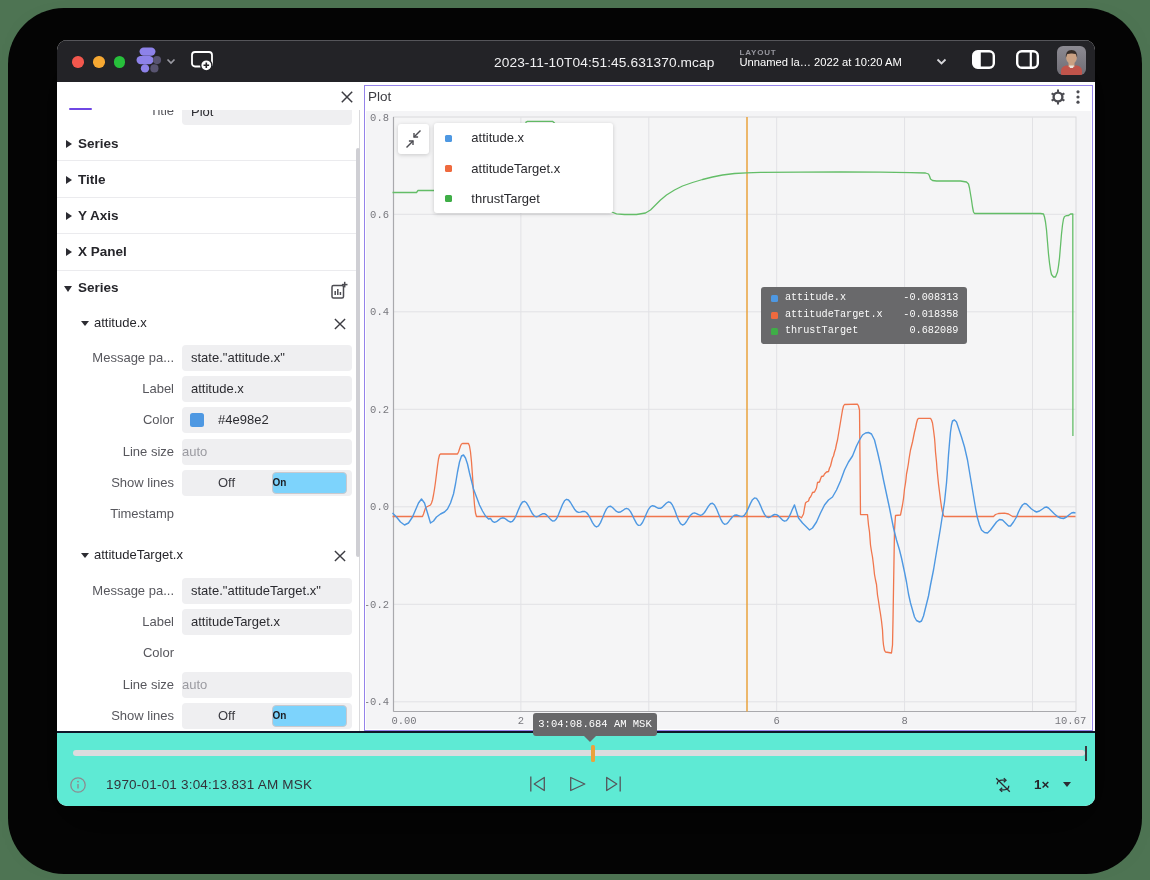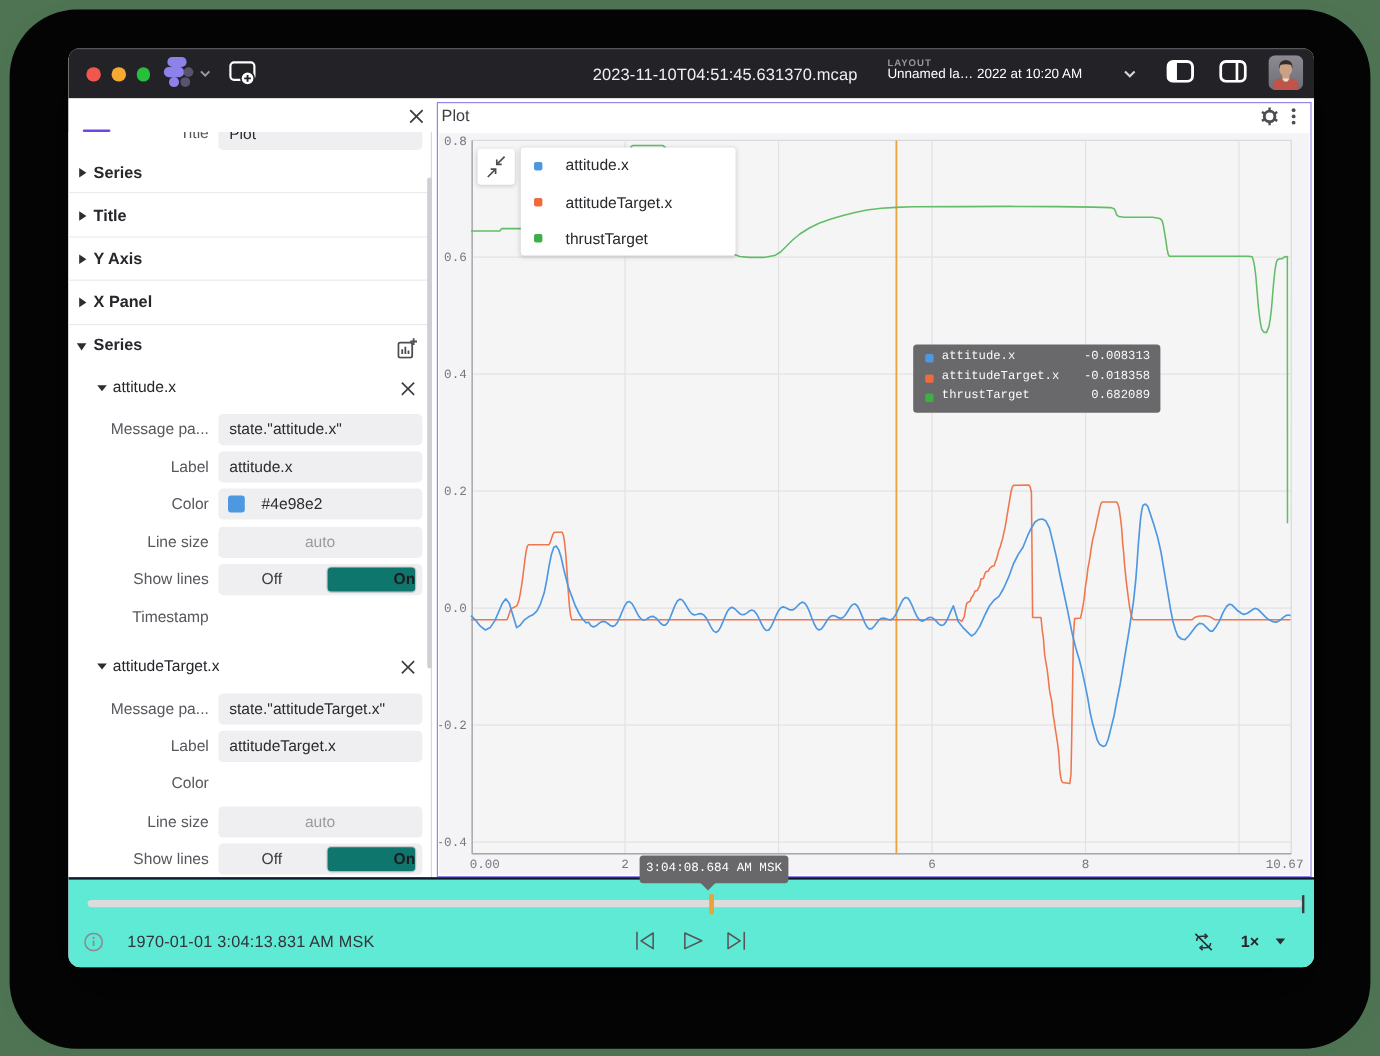--- a/index.html
+++ b/index.html
@@ -18,26 +18,26 @@
 .secrow { position:absolute; left:0; height:18px; }
 .sectxt { position:absolute; left:21px; top:0; font-size:13.5px; font-weight:600; color:#26262b; white-space:nowrap; }
 .caret-r { position:absolute; left:9px; top:4px; width:0; height:0; border-left:6px solid #2c2c32; border-top:4.5px solid transparent; border-bottom:4.5px solid transparent; }
 .caret-d { position:absolute; left:7px; top:6px; width:0; height:0; border-top:6px solid #2c2c32; border-left:4.5px solid transparent; border-right:4.5px solid transparent; }
 .subhead { position:absolute; left:0; height:18px; }
 .subtxt { position:absolute; left:37px; top:0; font-size:13px; font-weight:500; color:#26262b; white-space:nowrap; }
 .scaret { position:absolute; left:23px; top:6px; width:0; height:0; border-top:5.5px solid #2c2c32; border-left:4px solid transparent; border-right:4px solid transparent; }
 .subx { position:absolute; }
 .flabel { position:absolute; left:0; width:117px; text-align:right; font-size:13px; color:#57575d; height:26px; line-height:26px; }
 .finput { position:absolute; left:125px; width:169.5px; height:26px; background:#efeff1; border-radius:4px; font-size:13px; color:#2b2b30; line-height:26px; padding-left:9px; }
-.finput.auto { text-align:center; padding-left:0; color:#9b9ba1; }
+.finput.auto { text-align:left; padding-left:0; color:#9b9ba1; }
 .swatch { position:absolute; left:7.5px; top:6px; width:14px; height:14px; border-radius:2.5px; }
 .selcaret { position:absolute; right:11px; top:11px; width:0; height:0; border-top:5px solid #44444a; border-left:4.5px solid transparent; border-right:4.5px solid transparent; }
 .ftoggle { position:absolute; left:125px; width:169.5px; height:26px; background:#efeff1; border-radius:4px; }
 .off { position:absolute; left:0; width:89px; text-align:center; line-height:26px; font-size:13px; color:#3c3c42; }
-.onseg { position:absolute; left:89.5px; top:2px; width:75.5px; height:22px; background:#0f766e; border:1px solid #c9c9ce; border-radius:4px; text-align:right; line-height:20px; font-size:13px; font-weight:700; color:#1c1c21; }
+.onseg { position:absolute; left:89.5px; top:2px; width:75.5px; height:22px; background:#7dd3fc; border:1px solid #c9c9ce; border-radius:4px; text-align:left; line-height:20px; font-size:10px; font-weight:700; color:#1c1c21; }
 .scrollthumb { position:absolute; left:299px; top:108px; width:4px; height:409px; background:#cfcfd4; border-radius:2px; z-index:5; }
 .panel { position:absolute; left:306.5px; top:45px; width:729.5px; height:645.5px; background:#fff; border:1.5px solid #9583ea; }
 .ptitle { position:absolute; left:311px; top:49px; font-size:13.5px; color:#3c3c42; }
 .chartbg { position:absolute; left:308.5px; top:71px; width:725.5px; height:617.5px; background:#f4f4f6; }
 .chart { position:absolute; left:308.5px; top:71px; }
 .legend { position:absolute; left:376.8px; top:83.3px; width:179.5px; height:89.8px; background:#fff; border-radius:3px; box-shadow:0 1px 4px rgba(0,0,0,0.18); z-index:4; }
 .lrow { position:absolute; left:0; width:100%; height:30px; }
 .lsq { position:absolute; left:11px; top:11.5px; width:7px; height:7px; border-radius:1.5px; }
 .ltxt { position:absolute; left:37.5px; top:7px; font-size:13px; color:#2a2a2e; }
 .collapsebtn { position:absolute; left:341.3px; top:84.4px; background:#fff; border-radius:3px; box-shadow:0 1px 4px rgba(0,0,0,0.18); z-index:4; }

